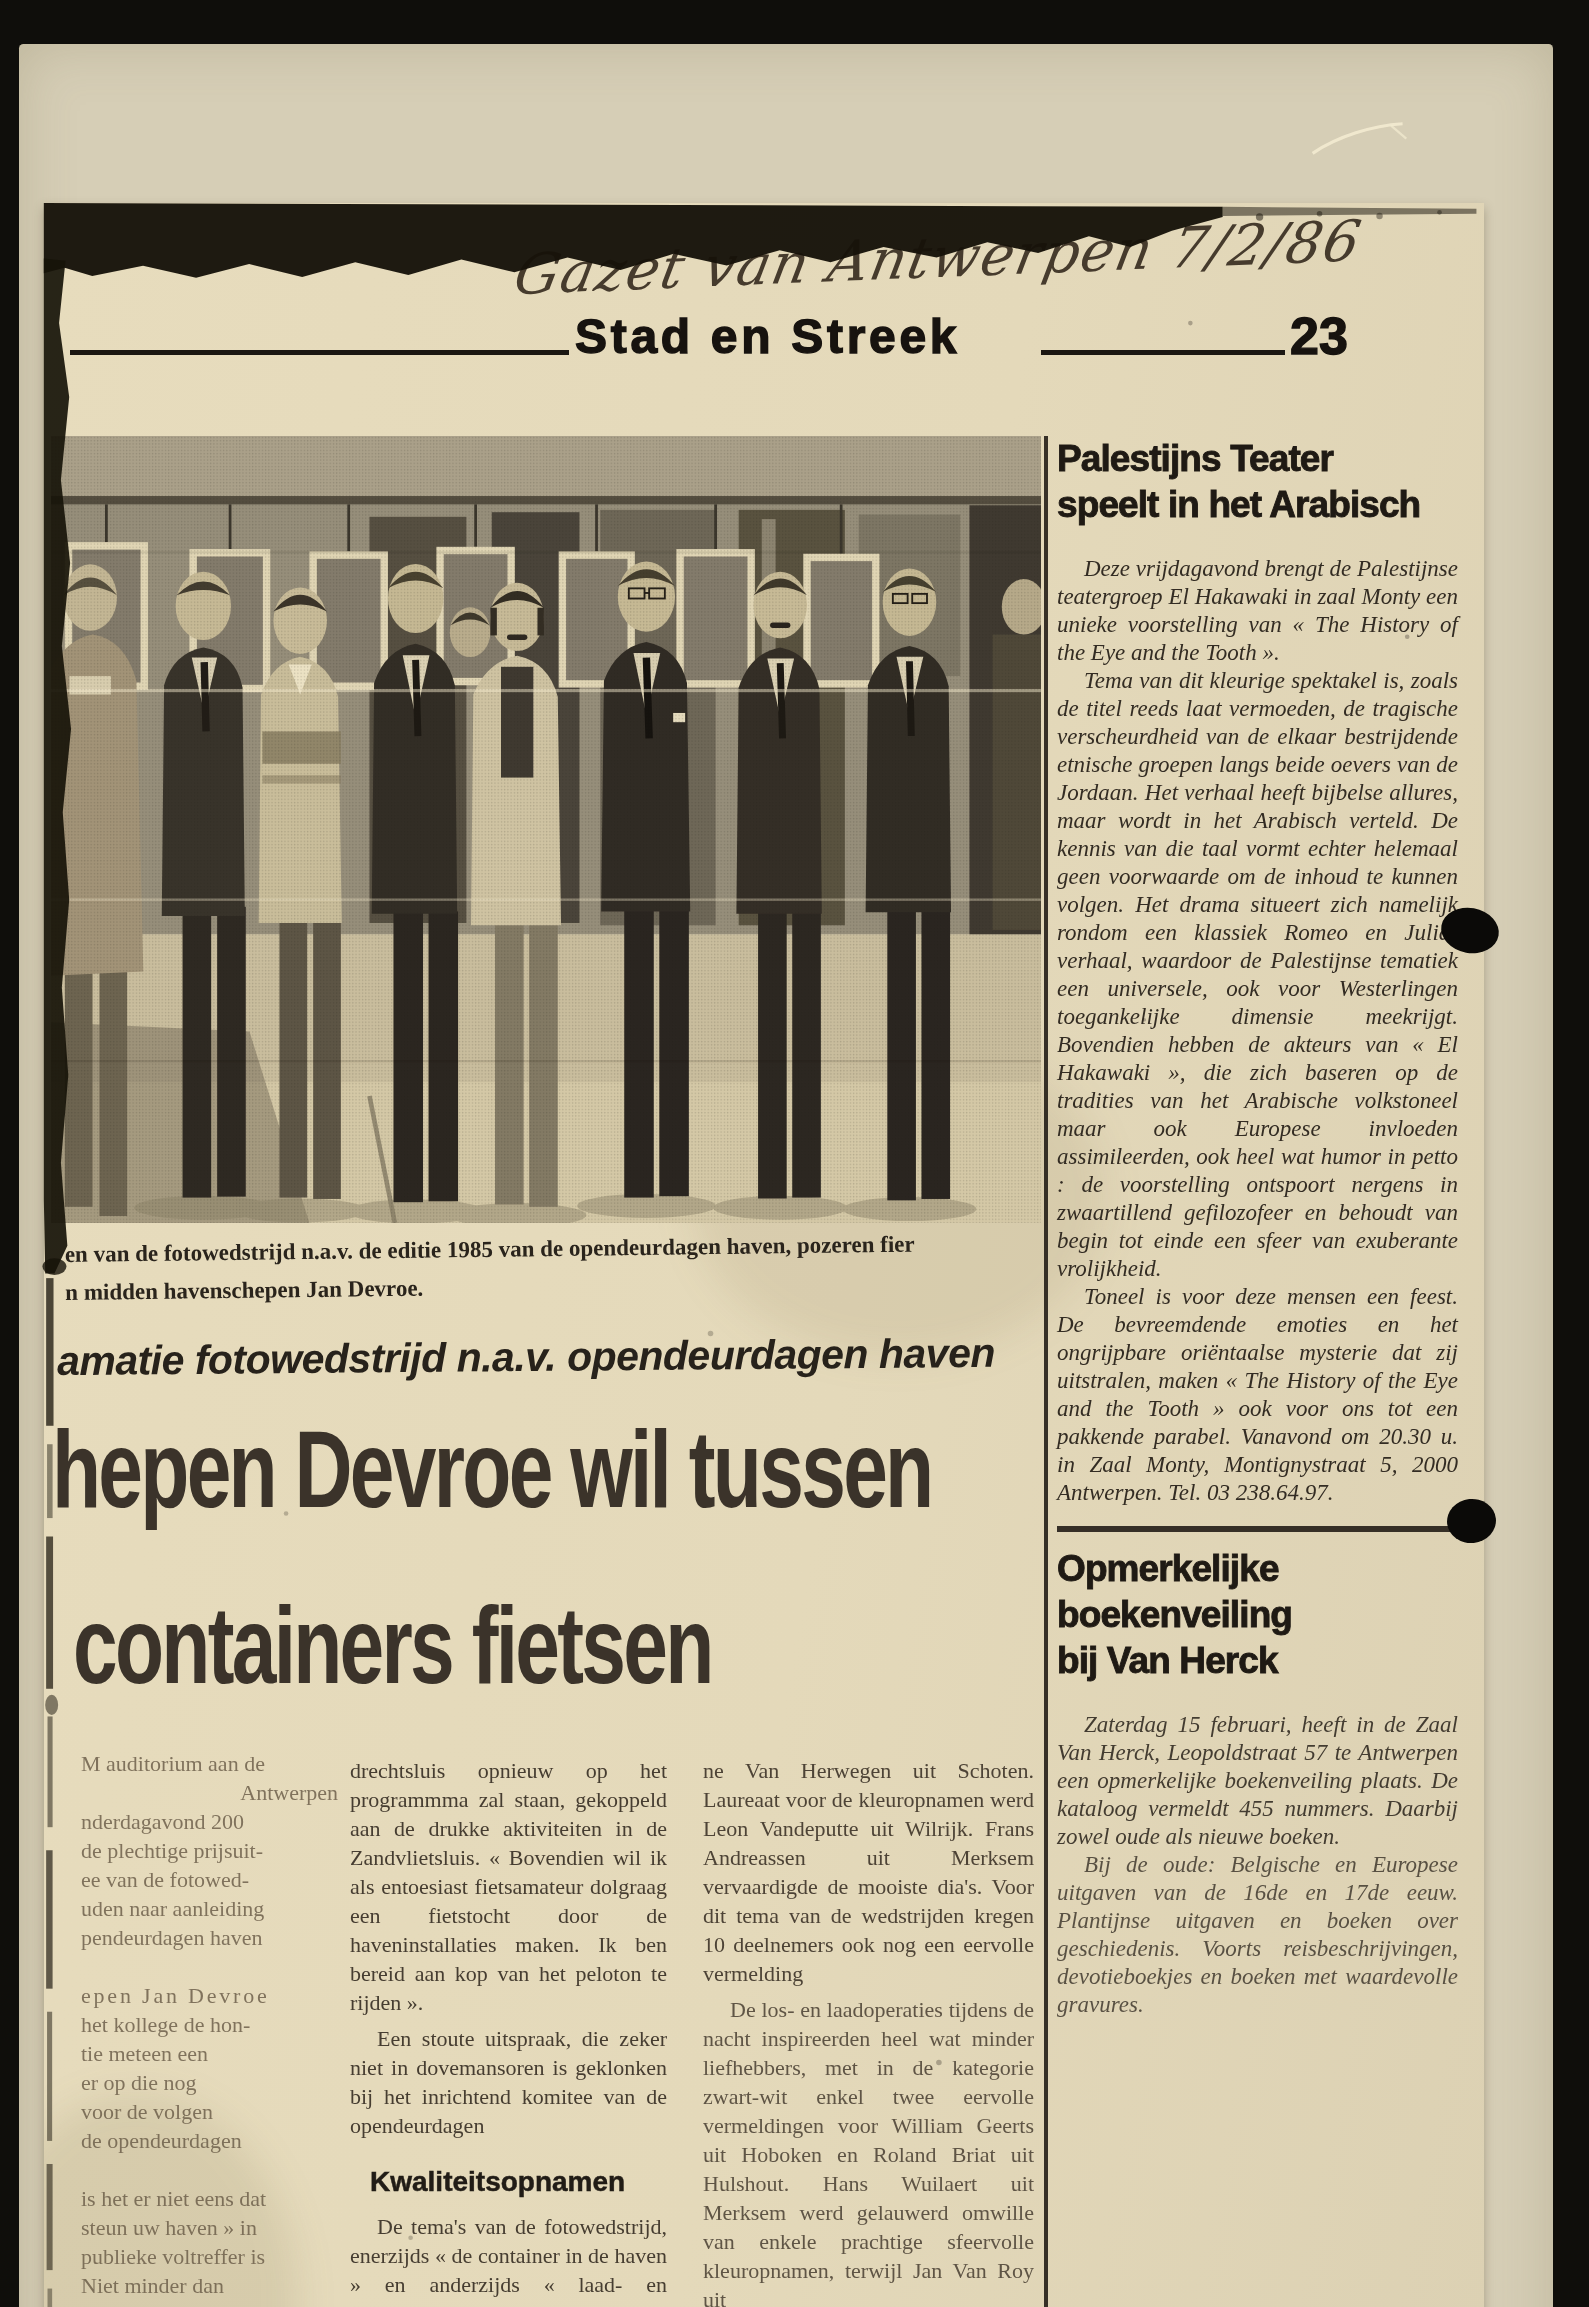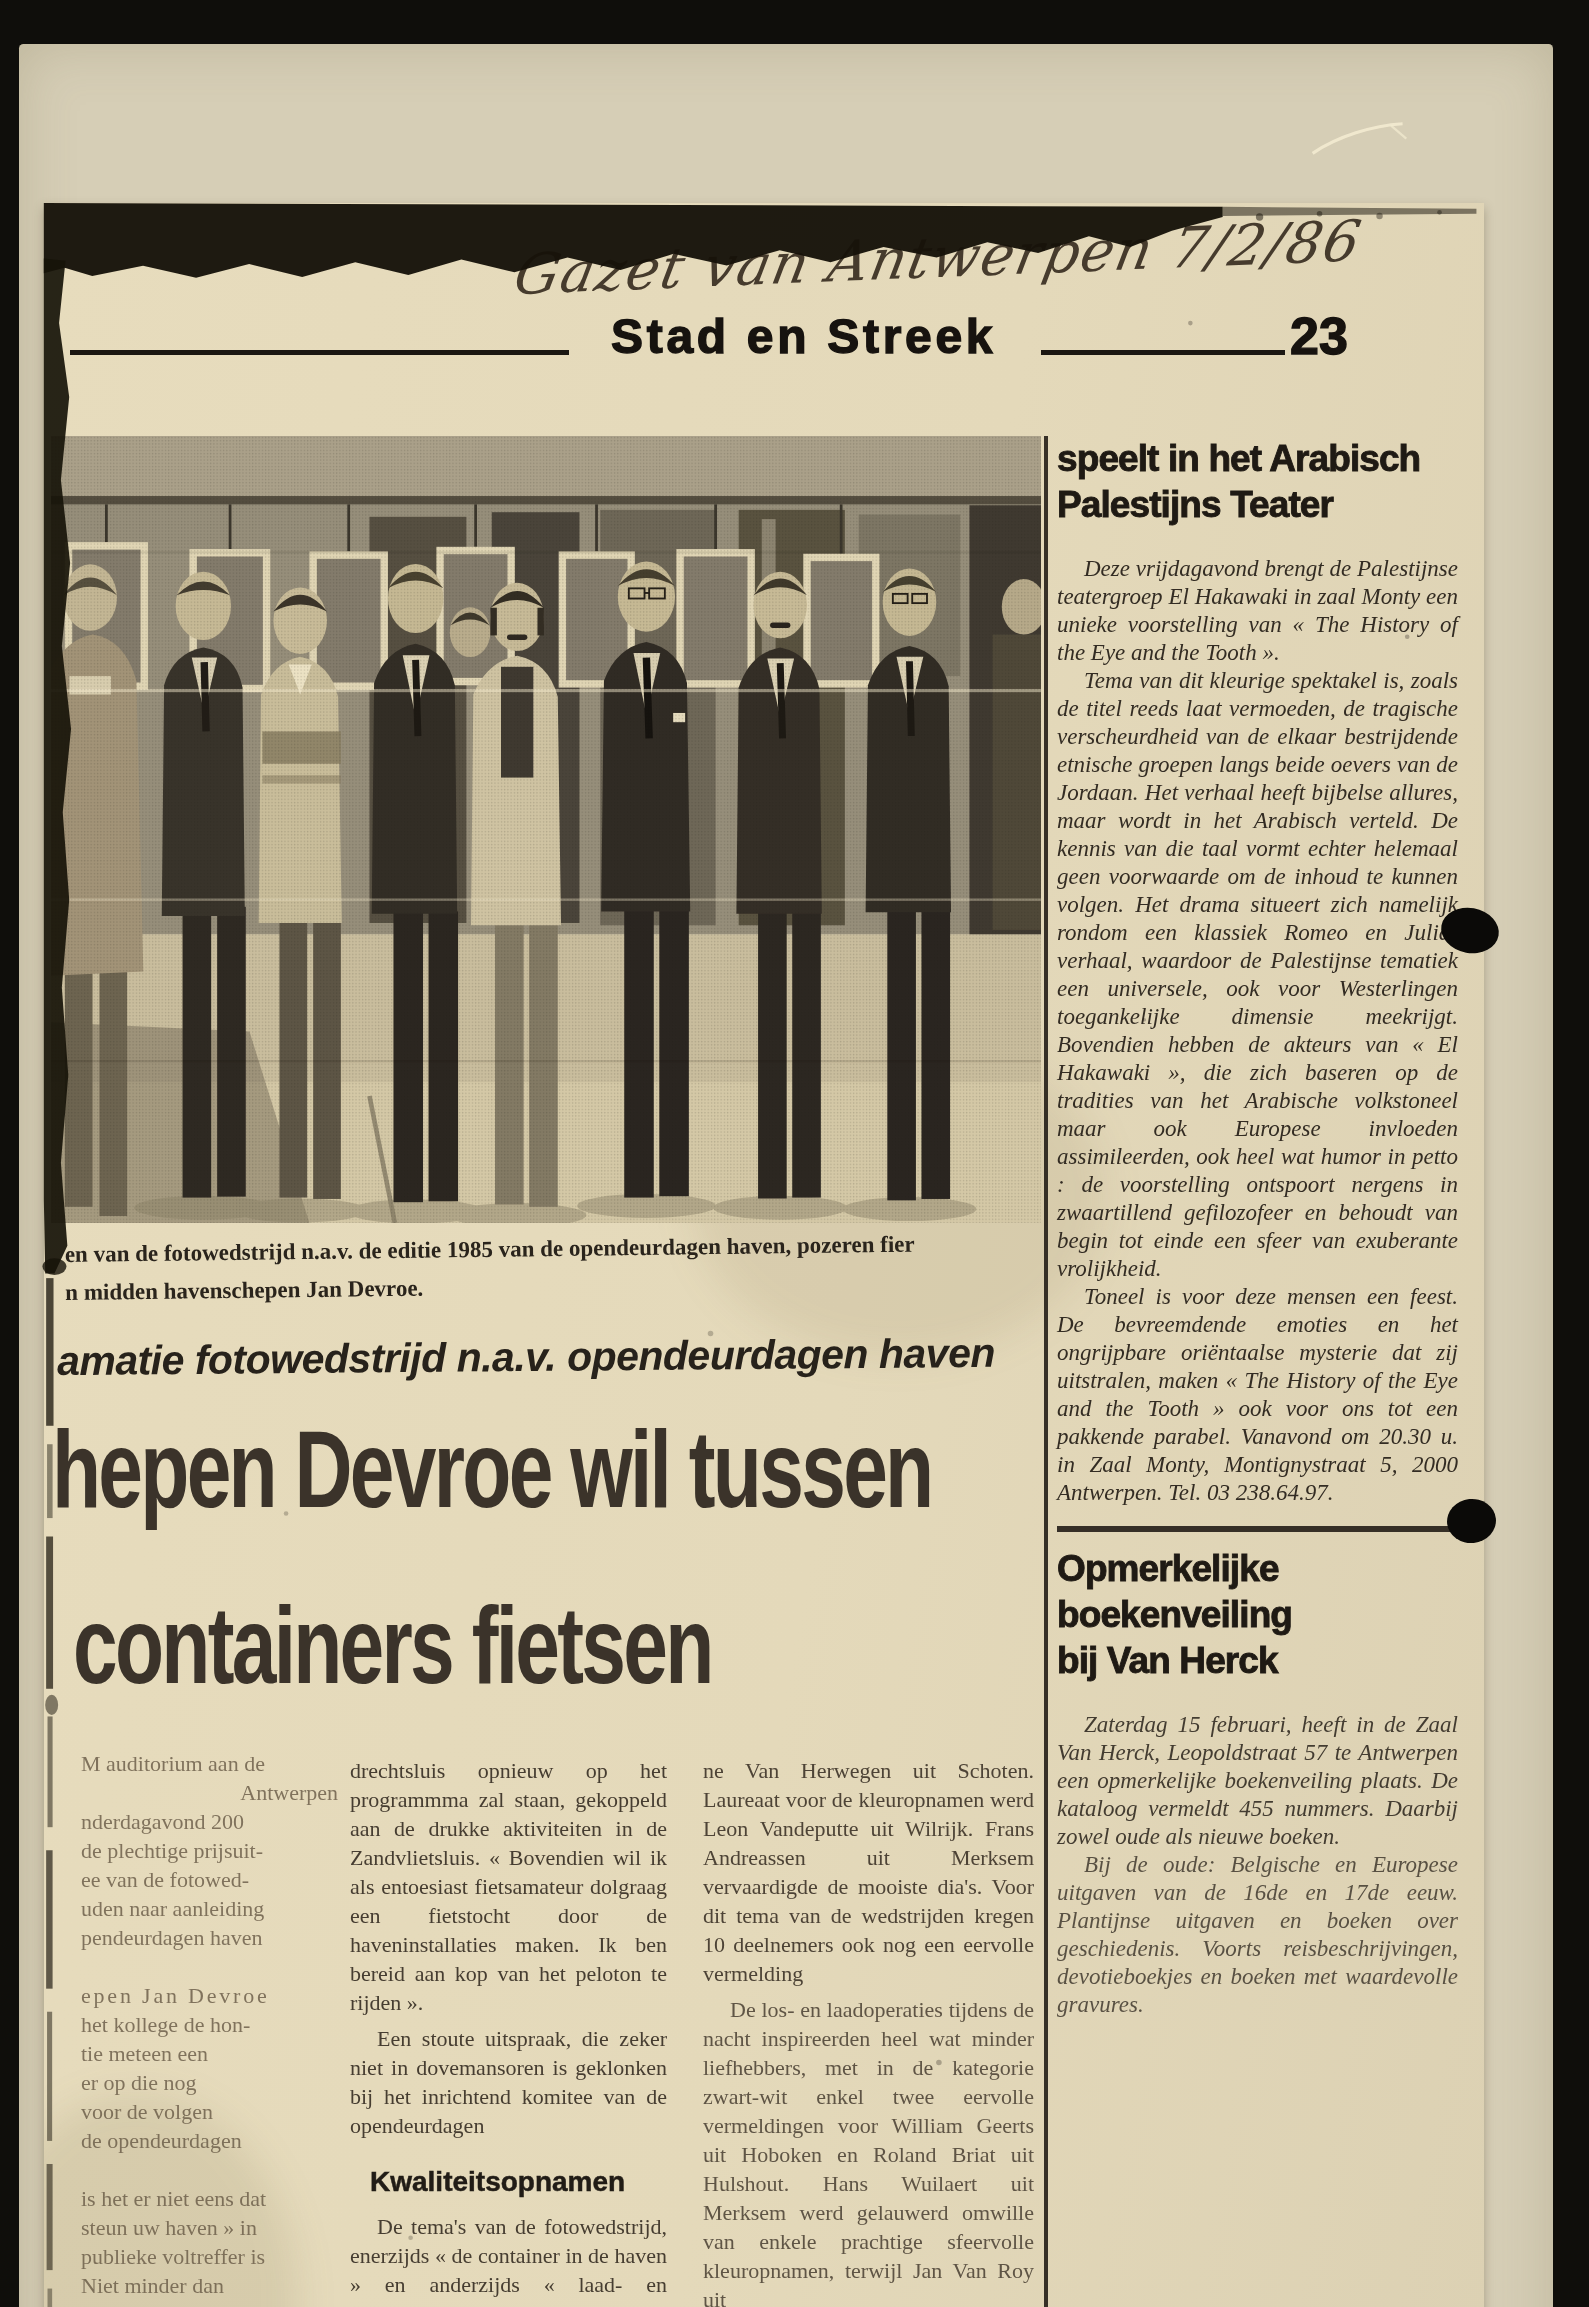--- a/index.html
+++ b/index.html
@@ -14,21 +14,21 @@
 
   
   .handwriting{position:absolute;left:471px;top:22px;font-family:"DejaVu Serif",serif;
      font-style:italic;font-size:56px;letter-spacing:1.4px;color:#31261a;opacity:.88;
      transform:rotate(-2.3deg) skewX(-13deg);white-space:nowrap;}
   .rule{position:absolute;background:#1b1712;height:5px;}
   .rule-left{left:26px;top:147px;width:499px;}
   .rule-right{left:997px;top:147px;width:244px;}
   .section-title{position:absolute;left:531px;top:110px;font-family:"Liberation Sans",sans-serif;
      font-weight:700;font-size:48px;letter-spacing:3.7px;color:#17130f;-webkit-text-stroke:1.4px #17130f;
-     white-space:nowrap;line-height:1;margin-left:36px;}
+     white-space:nowrap;line-height:1;}
   .page-num{position:absolute;left:1246px;top:107px;font-family:"Liberation Sans",sans-serif;
      font-weight:700;font-size:52px;color:#17130f;-webkit-text-stroke:1.4px #17130f;line-height:1;}
 
   
   .photo{position:absolute;left:7px;top:233px;width:990px;height:787px;}
 
   
   .caption{position:absolute;left:21px;top:1027px;width:977px;transform:rotate(-0.7deg);
      font-weight:700;font-size:23px;line-height:38px;color:#2a241c;}
   
@@ -285,22 +285,22 @@
         <p>ne Van Herwegen uit Schoten. Laureaat voor de kleuropnamen werd Leon Vandeputte uit Wilrijk. Frans Andreassen uit Merksem vervaardigde de mooiste dia's. Voor dit tema van de wedstrijden kregen 10 deelnemers ook nog een eervolle vermelding</p>
         <p class="ind washed2">De los- en laadoperaties tijdens de nacht inspireerden heel wat minder liefhebbers, met in de kategorie zwart-wit enkel twee eervolle vermeldingen voor William Geerts uit Hoboken en Roland Briat uit Hulshout. Hans Wuilaert uit Merksem werd gelauwerd omwille van enkele prachtige sfeervolle kleuropnamen, terwijl Jan Van Roy uit</p>
       </div>
     </div>
 
     <div class="vrule"></div>
 
     <div class="sidebar">
       <div>
         <h2 class="sb-title">
+          <span style="display:block">Palestijns Teater</span>
           <span style="display:block">speelt in het Arabisch</span>
-          <span style="display:block">Palestijns Teater</span>
         </h2>
         <div class="sb-body">
           <p>Deze vrijdagavond brengt de Palestijnse teatergroep El Hakawaki in zaal Monty een unieke voorstelling van « The History of the Eye and the Tooth ».</p>
           <p>Tema van dit kleurige spektakel is, zoals de titel reeds laat vermoeden, de tragische verscheurdheid van de elkaar bestrijdende etnische groepen langs beide oevers van de Jordaan. Het verhaal heeft bijbelse allures, maar wordt in het Arabisch verteld. De kennis van die taal vormt echter helemaal geen voorwaarde om de inhoud te kunnen volgen. Het drama situeert zich namelijk rondom een klassiek Romeo en Julia-verhaal, waardoor de Palestijnse tematiek een universele, ook voor Westerlingen toegankelijke dimensie meekrijgt. Bovendien hebben de akteurs van « El Hakawaki », die zich baseren op de tradities van het Arabische volkstoneel maar ook Europese invloeden assimileerden, ook heel wat humor in petto : de voorstelling ontspoort nergens in zwaartillend gefilozofeer en behoudt van begin tot einde een sfeer van exuberante vrolijkheid.</p>
           <p>Toneel is voor deze mensen een feest. De bevreemdende emoties en het ongrijpbare oriëntaalse mysterie dat zij uitstralen, maken « The History of the Eye and the Tooth » ook voor ons tot een pakkende parabel. Vanavond om 20.30 u. in Zaal Monty, Montignystraat 5, 2000 Antwerpen. Tel. 03 238.64.97.</p>
         </div>
       </div>
       <div class="rule2"></div>
       <div>
         <h2 class="sb-title">

